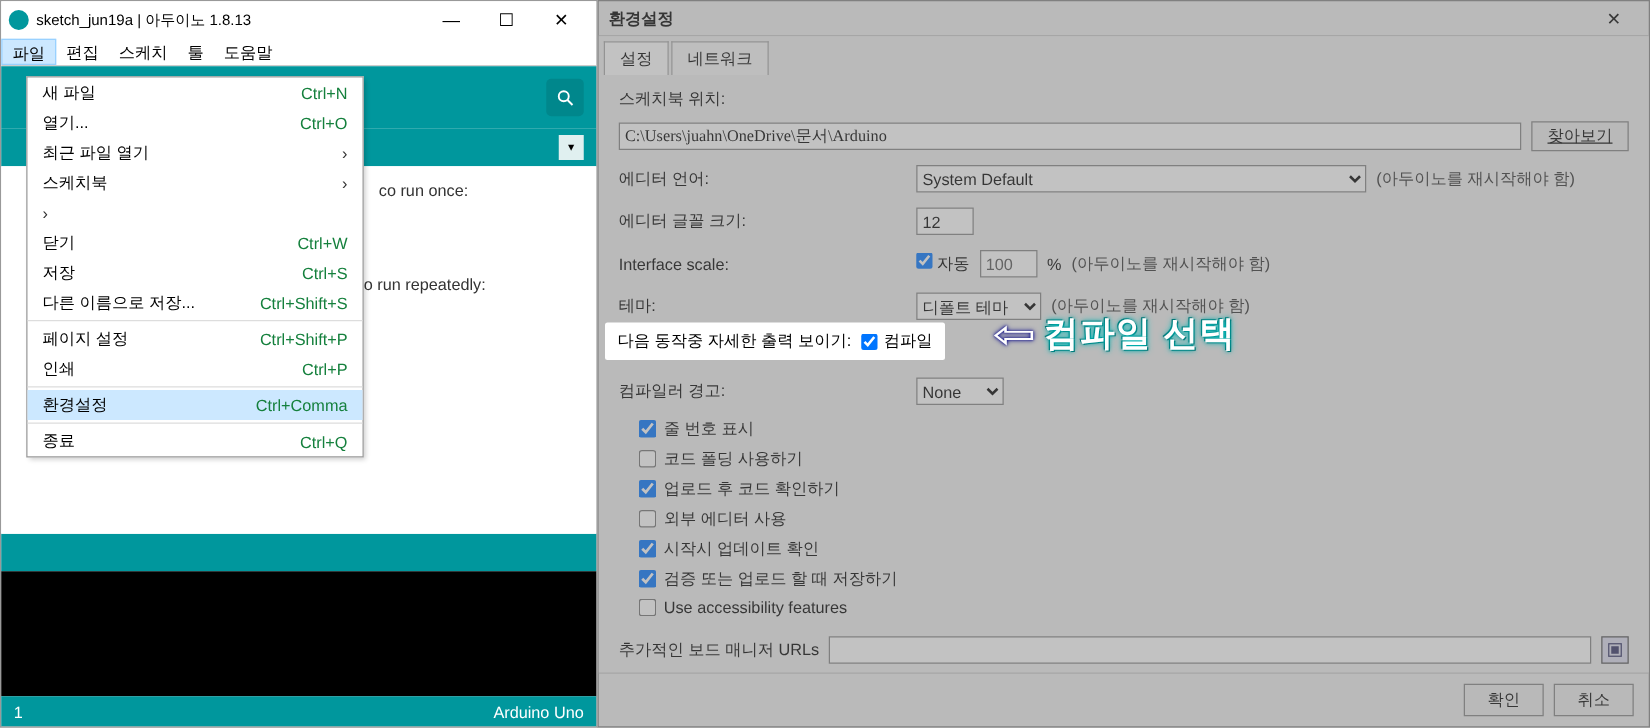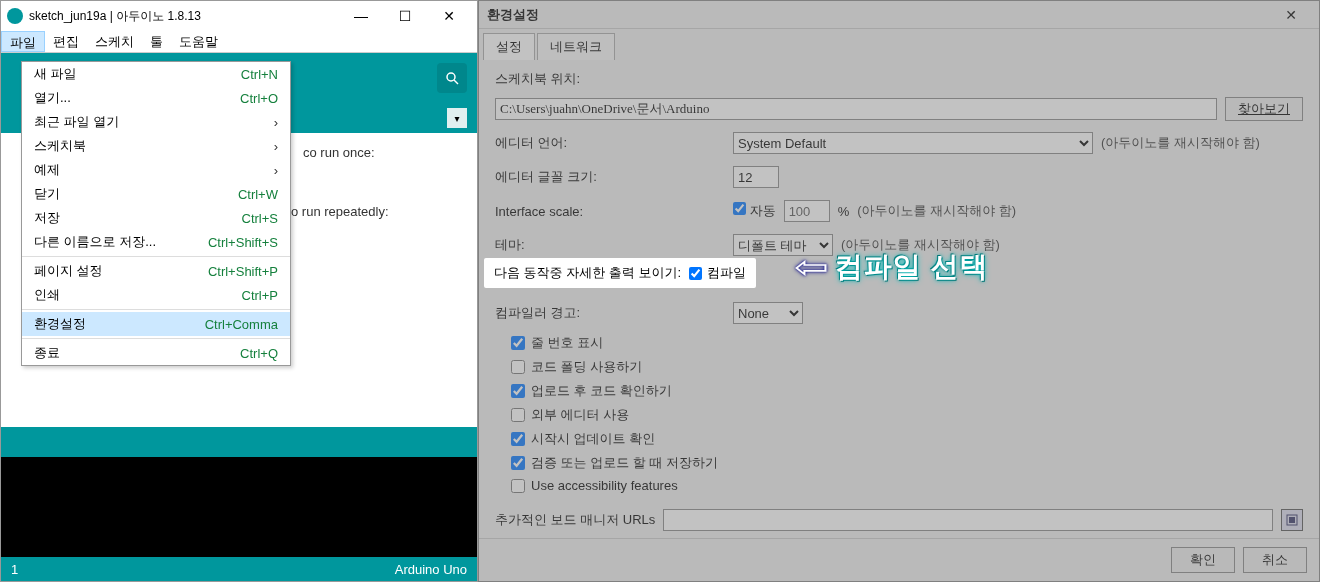--- a/index.html
+++ b/index.html
@@ -93,21 +93,21 @@
     </div>
   </div>
   <div class="tabbar">
     <div class="drop">▾</div>
   </div>
   <div class="editor">
     <div class="line" style="margin-left:270px;padding-left:12px;">co run once:</div>
     <div class="line"></div>
     <div class="line"></div>
     <div class="line"></div>
-    <div class="line" style="margin-top:44px; margin-left:270px;">o run repeatedly:</div>
+    <div class="line" style="margin-top:60px; margin-left:270px;">o run repeatedly:</div>
   </div>
   <div class="tealbar"></div>
   <div class="console"></div>
   <div class="statusbar">
     <span>1</span>
     <span>Arduino Uno</span>
   </div>
 
   <div class="file-menu">
     <div class="mi">
@@ -120,21 +120,20 @@
       </div>
     <div class="mi">
         <span class="lbl">최근 파일 열기</span>
         <span class="ar">›</span>
       </div>
     <div class="mi">
         <span class="lbl">스케치북</span>
         <span class="ar">›</span>
       </div>
     <div class="mi">
-        <span class="lbl">예제</span>
         <span class="ar">›</span>
       </div>
     <div class="mi">
         <span class="lbl">닫기</span>
         <span class="sc">Ctrl+W</span>
       </div>
     <div class="mi">
         <span class="lbl">저장</span>
         <span class="sc">Ctrl+S</span>
       </div>

